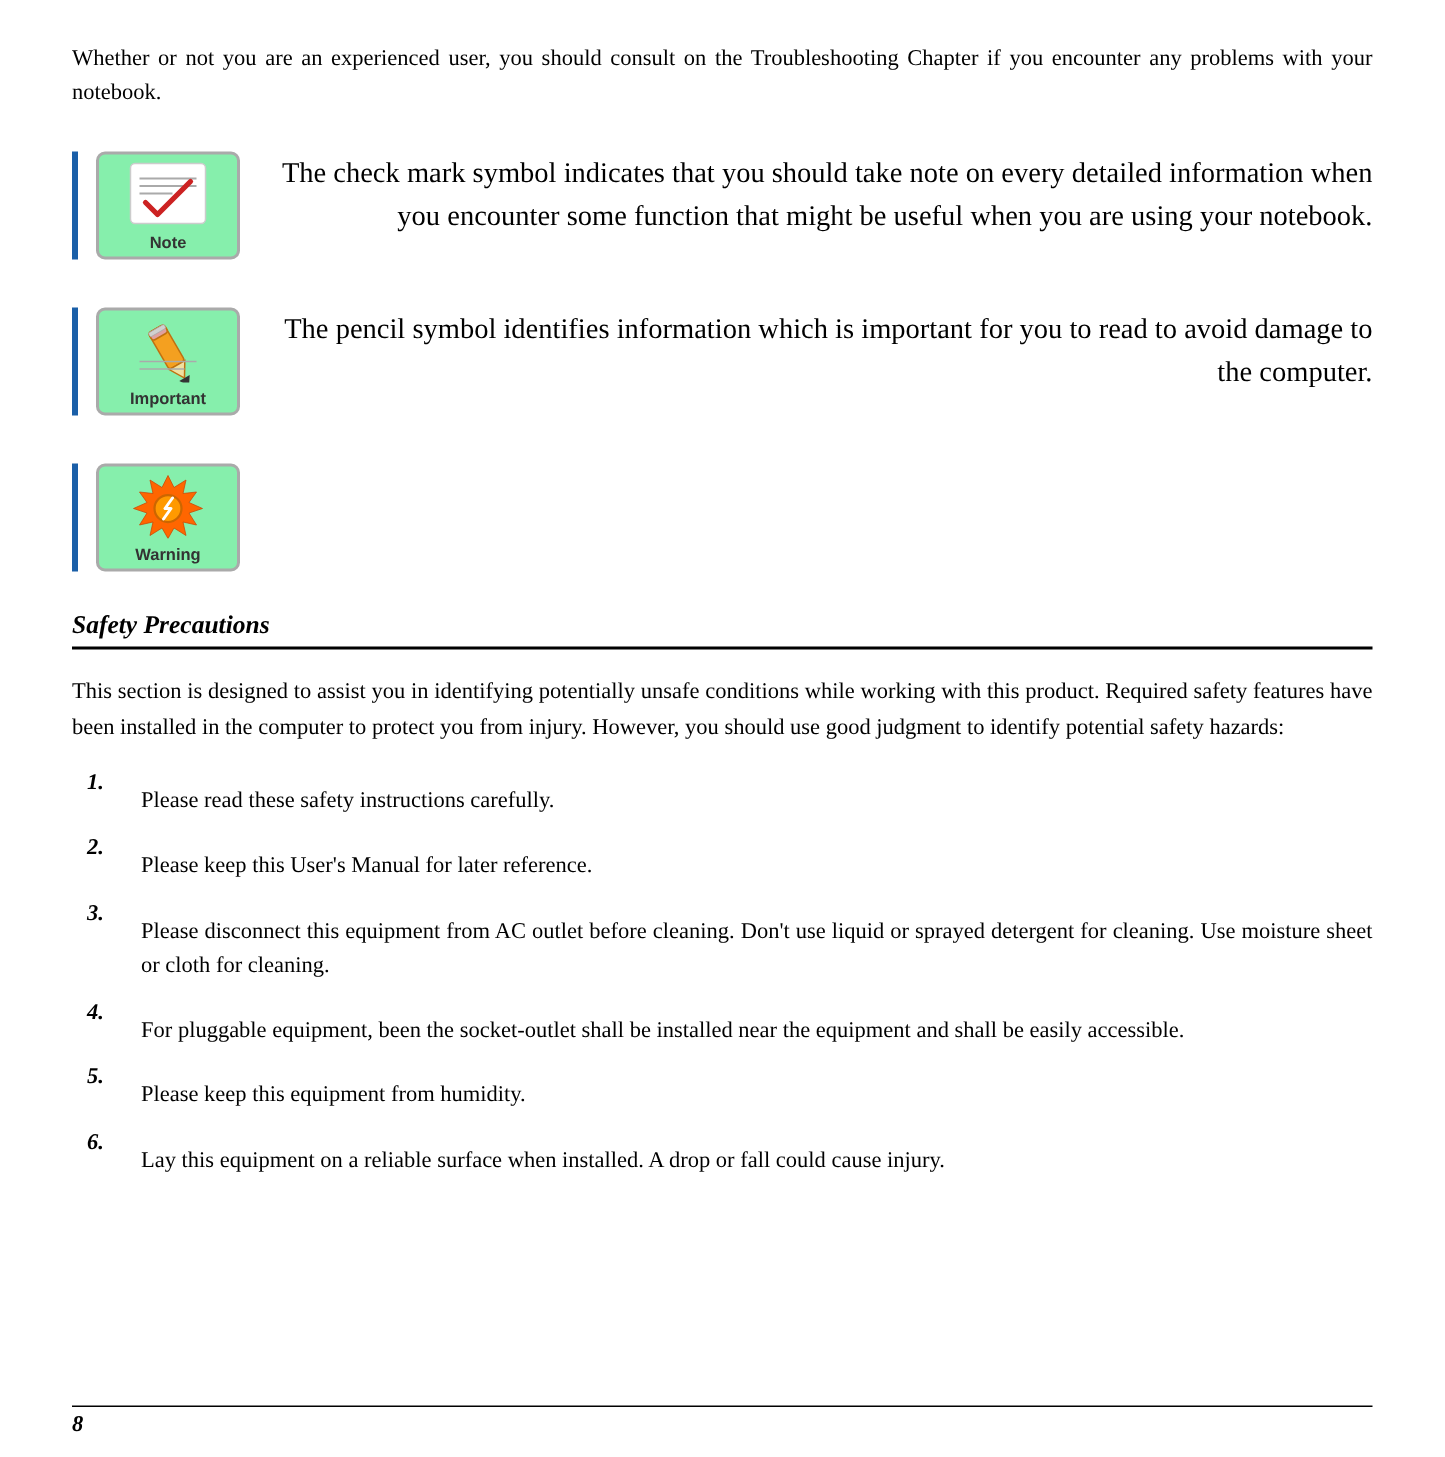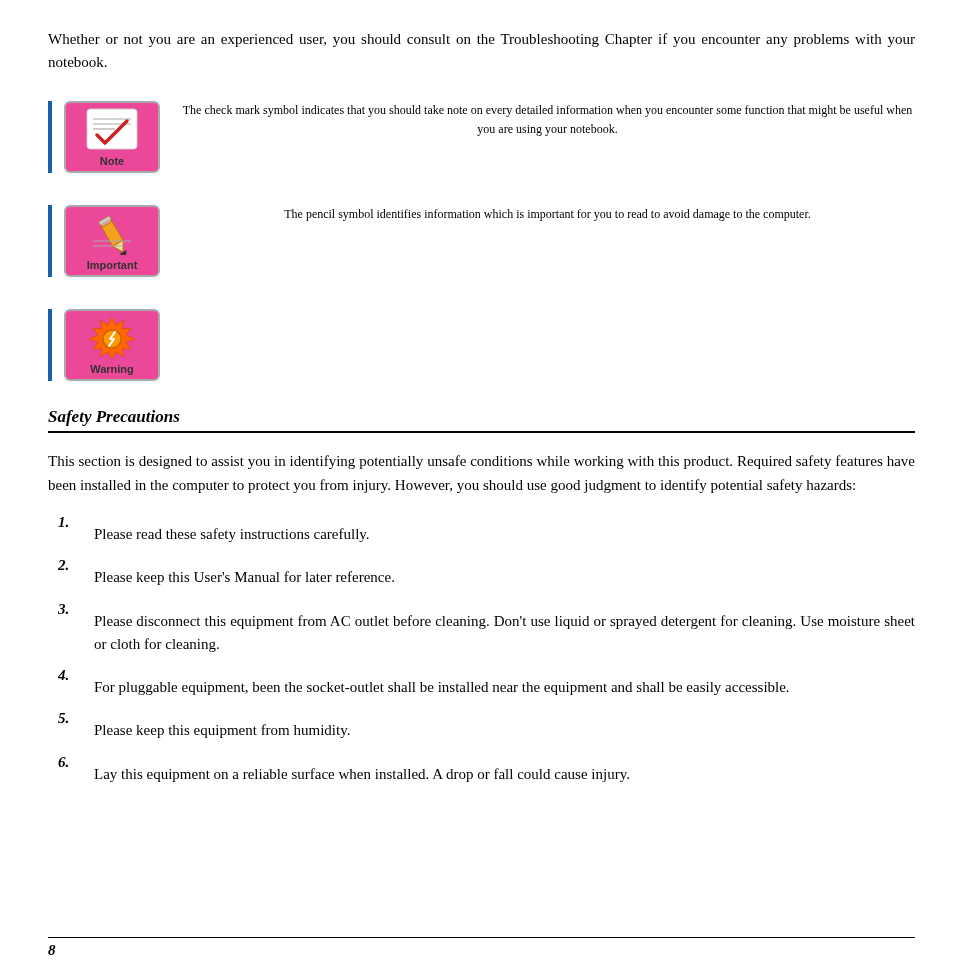--- a/index.html
+++ b/index.html
@@ -49,41 +49,41 @@
       display: flex;
       align-items: center;
       justify-content: center;
     }
 
     .notice-icon-box {
       width: 96px;
       height: 72px;
       border: 2px solid #aaa;
       border-radius: 6px;
-      background: #ec4899;
+      background: #86efac;
       display: flex;
       flex-direction: column;
       align-items: center;
       justify-content: center;
       gap: 2px;
       font-size: 11px;
       font-family: Arial, sans-serif;
       font-weight: bold;
       color: #333;
     }
 
     .note-icon-svg { width: 54px; height: 44px; }
     .important-icon-svg { width: 54px; height: 44px; }
     .warning-icon-svg { width: 54px; height: 44px; }
 
     .notice-text {
       flex: 1;
       line-height: 1.55;
-      font-size: 12px;
-      text-align: center;
+      font-size: 19px;
+      text-align: right;
     }
 
     
     .section-heading {
       font-family: "Times New Roman", Times, serif;
       font-size: 17px;
       font-weight: bold;
       font-style: italic;
       margin-top: 19px;
       margin-bottom: 4px;

